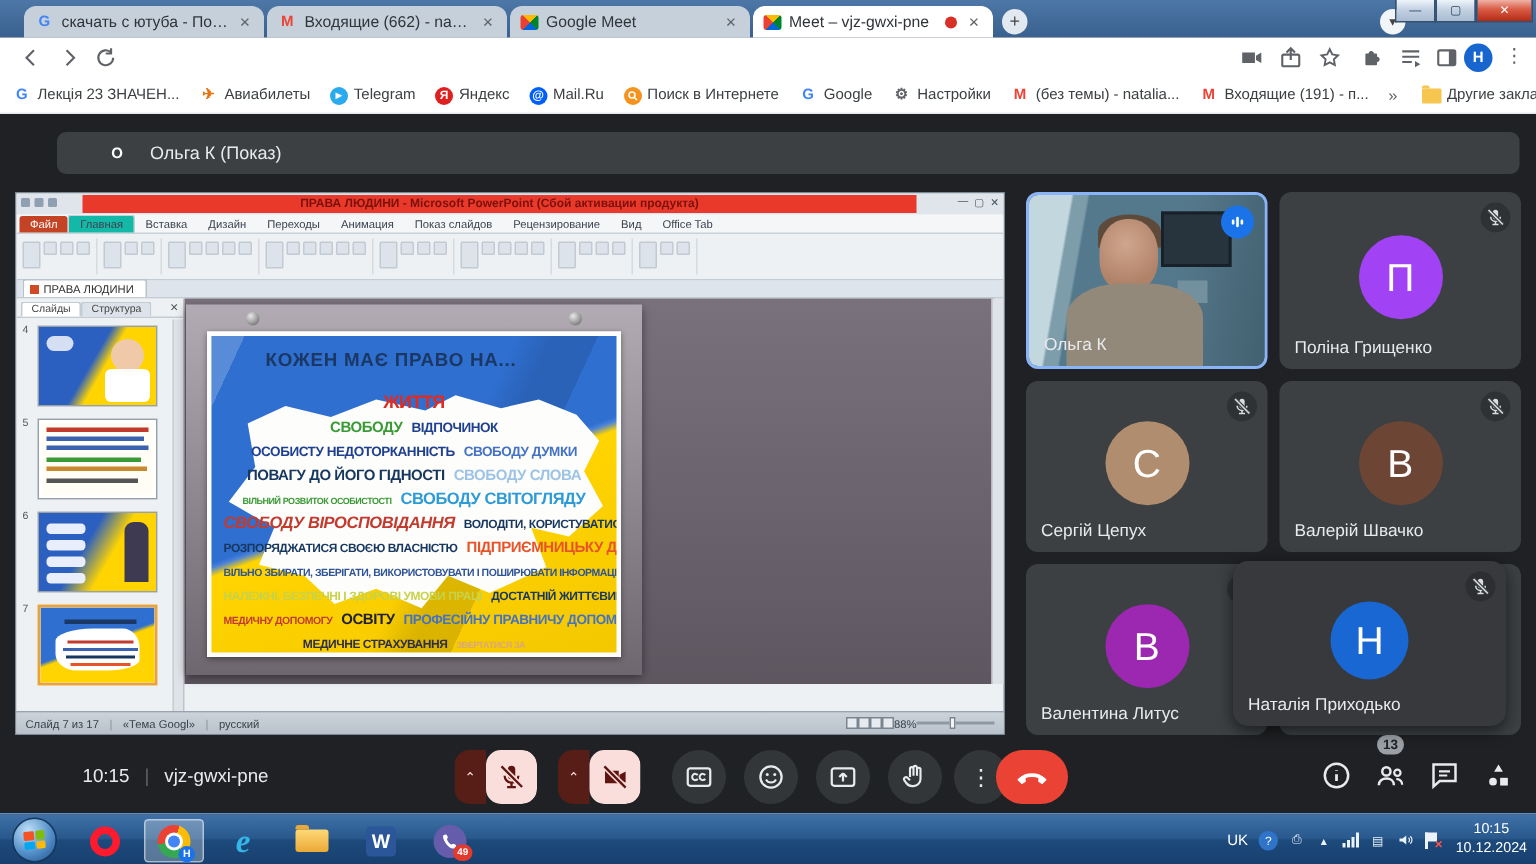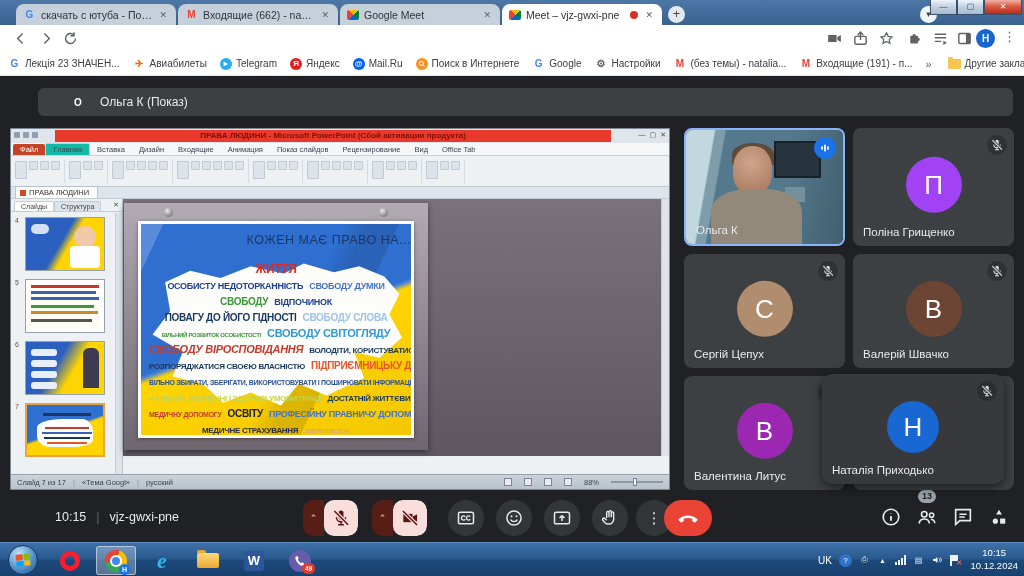--- a/index.html
+++ b/index.html
@@ -106,37 +106,37 @@
   .canvas{position:absolute;left:113px;top:74px;width:304px;height:247px;
     background:linear-gradient(180deg,#b3abb4,#8d858e 55%,#6f676f);box-shadow:0 2px 6px rgba(0,0,0,.45);}
   .pin{position:absolute;top:5px;width:9px;height:9px;border-radius:50%;
     background:radial-gradient(circle at 35% 30%,#e8e8e8,#9a9a9a 55%,#5c5c5c);}
   .flag{position:absolute;left:14px;right:14px;top:18px;bottom:12px;background:#fff;
     border:3px solid #fdfdfd;box-shadow:0 1px 4px rgba(0,0,0,.4);}
   .flag-in{position:absolute;inset:0;overflow:hidden;
     background:linear-gradient(160deg,#2f6fd0 0 49%,#4a82da 50%,#ffd400 52%,#f4c800 100%);}
   .flag-in:after{content:"";position:absolute;inset:0;
     background:linear-gradient(115deg,rgba(255,255,255,.20) 0 6%,rgba(255,255,255,0) 6% 55%,rgba(0,0,0,.12) 62% 70%,rgba(0,0,0,0) 70%);}
-  .slide-title{position:relative;z-index:2;margin-top:9px;text-align:right;
-    font-size:12.5px;font-weight:normal;letter-spacing:.5px;color:#1b3864;margin-left:36px;}
+  .slide-title{position:relative;z-index:2;margin-top:9px;text-align:left;
+    font-size:12.5px;font-weight:bold;letter-spacing:.5px;color:#1b3864;margin-left:36px;}
   .cloud-wrap{position:absolute;z-index:2;left:5px;right:5px;top:36px;bottom:2px;}
   .map{position:absolute;left:4px;right:4px;top:2px;bottom:26px;background:#fdfdfb;
     clip-path:polygon(6% 14%,16% 6%,28% 11%,40% 3%,53% 8%,61% 1%,73% 7%,83% 3%,93% 10%,99% 22%,95% 36%,100% 52%,91% 66%,81% 62%,85% 80%,70% 92%,59% 84%,52% 99%,40% 90%,29% 97%,21% 84%,9% 79%,13% 62%,1% 50%,8% 34%);}
   .cloud{position:relative;text-align:center;line-height:1;}
   .cl{white-space:nowrap;font-weight:bold;letter-spacing:-.3px;}
   .cl span{margin:0 3px;}
 
   .notes{position:absolute;left:112px;top:327px;width:548px;height:17px;background:#fff;
     border-top:1px solid #b9c1c9;}
   .notes span{position:absolute;left:145px;top:4px;font-size:8.5px;color:#444;}
   .statusbar{position:absolute;left:0;top:345px;width:100%;height:15px;
     background:linear-gradient(#ccd3da,#b9c2cb);border-top:1px solid #9aa3ad;
     display:flex;align-items:center;font-size:7.5px;color:#39424c;padding:0 6px;gap:7px;}
   .st-sep{color:#8b95a0;}
-  .st-right{margin-left:auto;display:flex;align-items:center;gap:12px;}
+  .st-right{margin-left:auto;display:flex;align-items:center;gap:0;}
   .vico{width:8px;height:8px;border:1px solid #7b8691;background:#e8ecf0;}
   .slider{width:52px;height:2px;background:#8f99a4;position:relative;}
   .slider i{position:absolute;left:22px;top:-3px;width:4px;height:8px;background:#f2f5f8;border:1px solid #7b8691;}
 
   
   .tiles{position:absolute;left:684px;top:128px;width:330px;height:362px;}
   .tile{position:absolute;background:#3c4043;border-radius:8px;overflow:hidden;}
   .tile .nm{position:absolute;left:10px;bottom:8px;font-size:11.5px;color:#e8eaed;z-index:3;}
   .tile .avc{position:absolute;left:50%;top:50%;transform:translate(-50%,-54%);
     border-radius:50%;color:#fff;display:flex;align-items:center;justify-content:center;
@@ -363,21 +363,21 @@
           <span>—</span>
           <span>▢</span>
           <span>✕</span>
         </span>
     </div>
     <div class="ppt-tabs" id="rtabs">
         <span class="rtab file">Файл</span>
         <span class="rtab active">Главная</span>
         <span class="rtab">Вставка</span>
         <span class="rtab">Дизайн</span>
-        <span class="rtab">Входящие</span>
+        <span class="rtab">Переходы</span>
         <span class="rtab">Анимация</span>
         <span class="rtab">Показ слайдов</span>
         <span class="rtab">Рецензирование</span>
         <span class="rtab">Вид</span>
         <span class="rtab">Office Tab</span>
       </div>
     <div class="ribbon" id="ribbon">
         <div class="rgroup">
           <span class="rbtn tall"></span>
           <span class="rbtn"></span>
@@ -497,22 +497,22 @@
     <div class="canvas">
       <span class="pin" style="left:40px"></span>
       <span class="pin" style="right:40px"></span>
       <div class="flag">
         <div class="flag-in">
           <div class="slide-title">КОЖЕН МАЄ ПРАВО НА...</div>
           <div class="cloud-wrap">
             <div class="map"></div>
             <div class="cloud" id="cloud">
                 <div class="cl"><span style="color: rgb(224, 43, 32); font-size: 12px;">ЖИТТЯ</span></div>
+                <div class="cl"><span style="color: rgb(58, 154, 53); font-size: 10px;">СВОБОДУ</span><span style="color: rgb(31, 63, 143); font-size: 9px;">ВІДПОЧИНОК</span></div>
                 <div class="cl"><span style="color: rgb(31, 63, 143); font-size: 9px;">ОСОБИСТУ НЕДОТОРКАННІСТЬ</span><span style="color: rgb(68, 114, 196); font-size: 9px;">СВОБОДУ ДУМКИ</span></div>
-                <div class="cl"><span style="color: rgb(58, 154, 53); font-size: 10px;">СВОБОДУ</span><span style="color: rgb(31, 63, 143); font-size: 9px;">ВІДПОЧИНОК</span></div>
                 <div class="cl"><span style="color: rgb(23, 55, 94); font-size: 10px;">ПОВАГУ ДО ЙОГО ГІДНОСТІ</span><span style="color: rgb(157, 195, 230); font-size: 10px;">СВОБОДУ СЛОВА</span></div>
                 <div class="cl"><span style="color: rgb(58, 154, 53); font-size: 6px;">ВІЛЬНИЙ РОЗВИТОК ОСОБИСТОСТІ</span><span style="color: rgb(46, 155, 214); font-size: 11px;">СВОБОДУ СВІТОГЛЯДУ</span></div>
                 <div class="cl"><span style="color: rgb(194, 59, 46); font-size: 11px; font-style: italic;">СВОБОДУ ВІРОСПОВІДАННЯ</span><span style="color: rgb(23, 55, 94); font-size: 8px;">ВОЛОДІТИ, КОРИСТУВАТИСЯ І</span></div>
                 <div class="cl"><span style="color: rgb(23, 55, 94); font-size: 8px;">РОЗПОРЯДЖАТИСЯ СВОЄЮ ВЛАСНІСТЮ</span><span style="color: rgb(232, 84, 42); font-size: 10px;">ПІДПРИЄМНИЦЬКУ ДІЯЛЬНІСТЬ</span></div>
                 <div class="cl"><span style="color: rgb(47, 84, 150); font-size: 7px;">ВІЛЬНО ЗБИРАТИ, ЗБЕРІГАТИ, ВИКОРИСТОВУВАТИ І ПОШИРЮВАТИ ІНФОРМАЦІЮ</span></div>
                 <div class="cl"><span style="color: rgb(200, 210, 74); font-size: 8px;">НАЛЕЖНІ, БЕЗПЕЧНІ І ЗДОРОВІ УМОВИ ПРАЦІ</span><span style="color: rgb(23, 55, 94); font-size: 8px;">ДОСТАТНІЙ ЖИТТЄВИЙ РІВЕНЬ</span></div>
                 <div class="cl"><span style="color: rgb(194, 59, 46); font-size: 7px;">МЕДИЧНУ ДОПОМОГУ</span><span style="color: rgb(32, 32, 58); font-size: 10px;">ОСВІТУ</span><span style="color: rgb(68, 114, 196); font-size: 9px;">ПРОФЕСІЙНУ ПРАВНИЧУ ДОПОМОГУ</span></div>
                 <div class="cl"><span style="color: rgb(45, 45, 68); font-size: 8px;">МЕДИЧНЕ СТРАХУВАННЯ</span><span style="color: rgb(217, 168, 120); font-size: 6px;">ЗВЕРТАТИСЯ ЗА</span></div>
               </div>
           </div>

